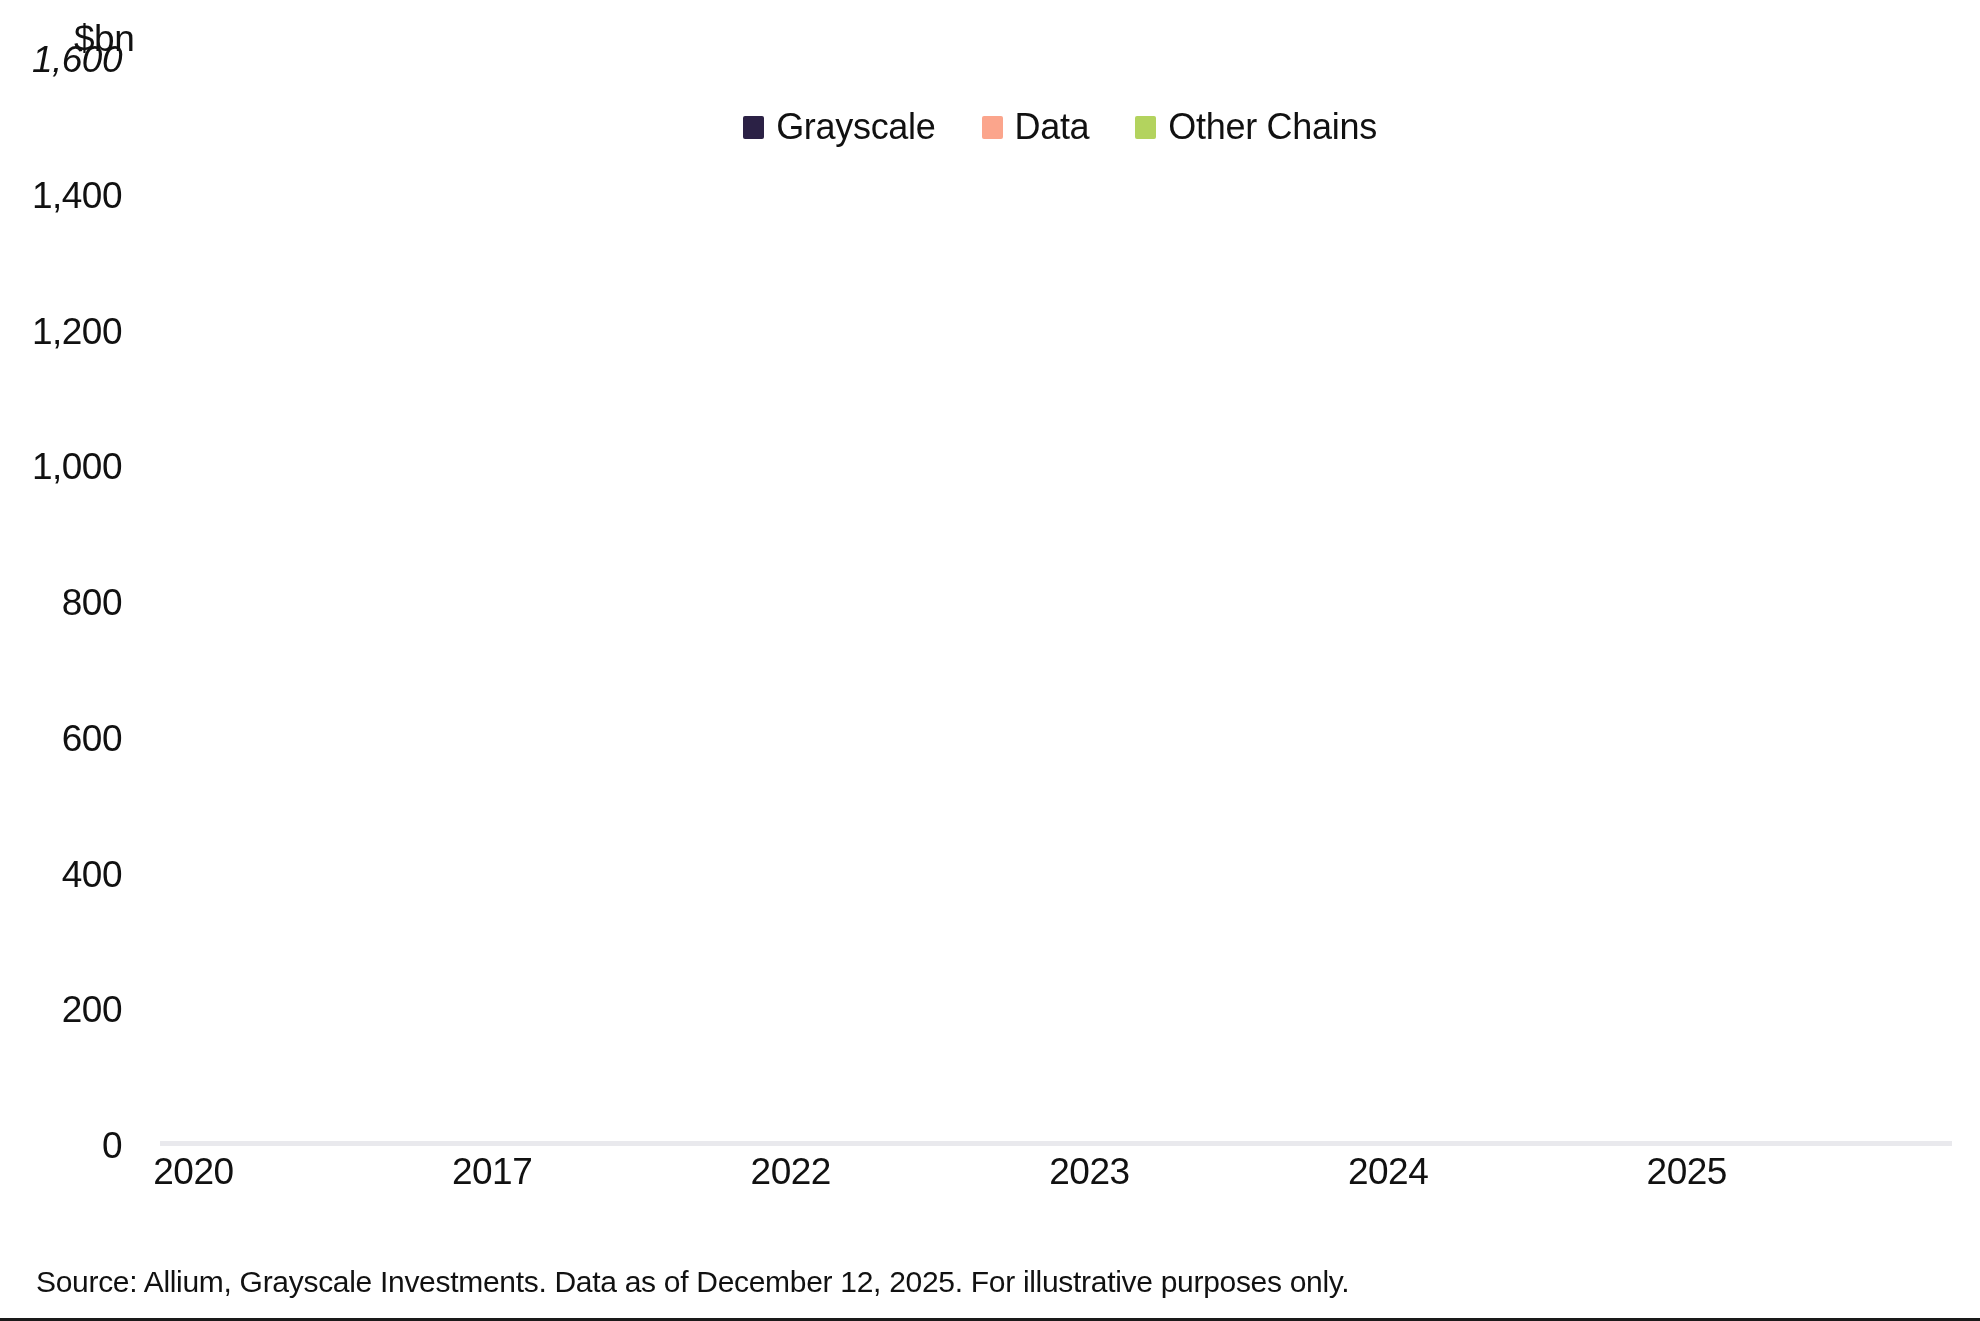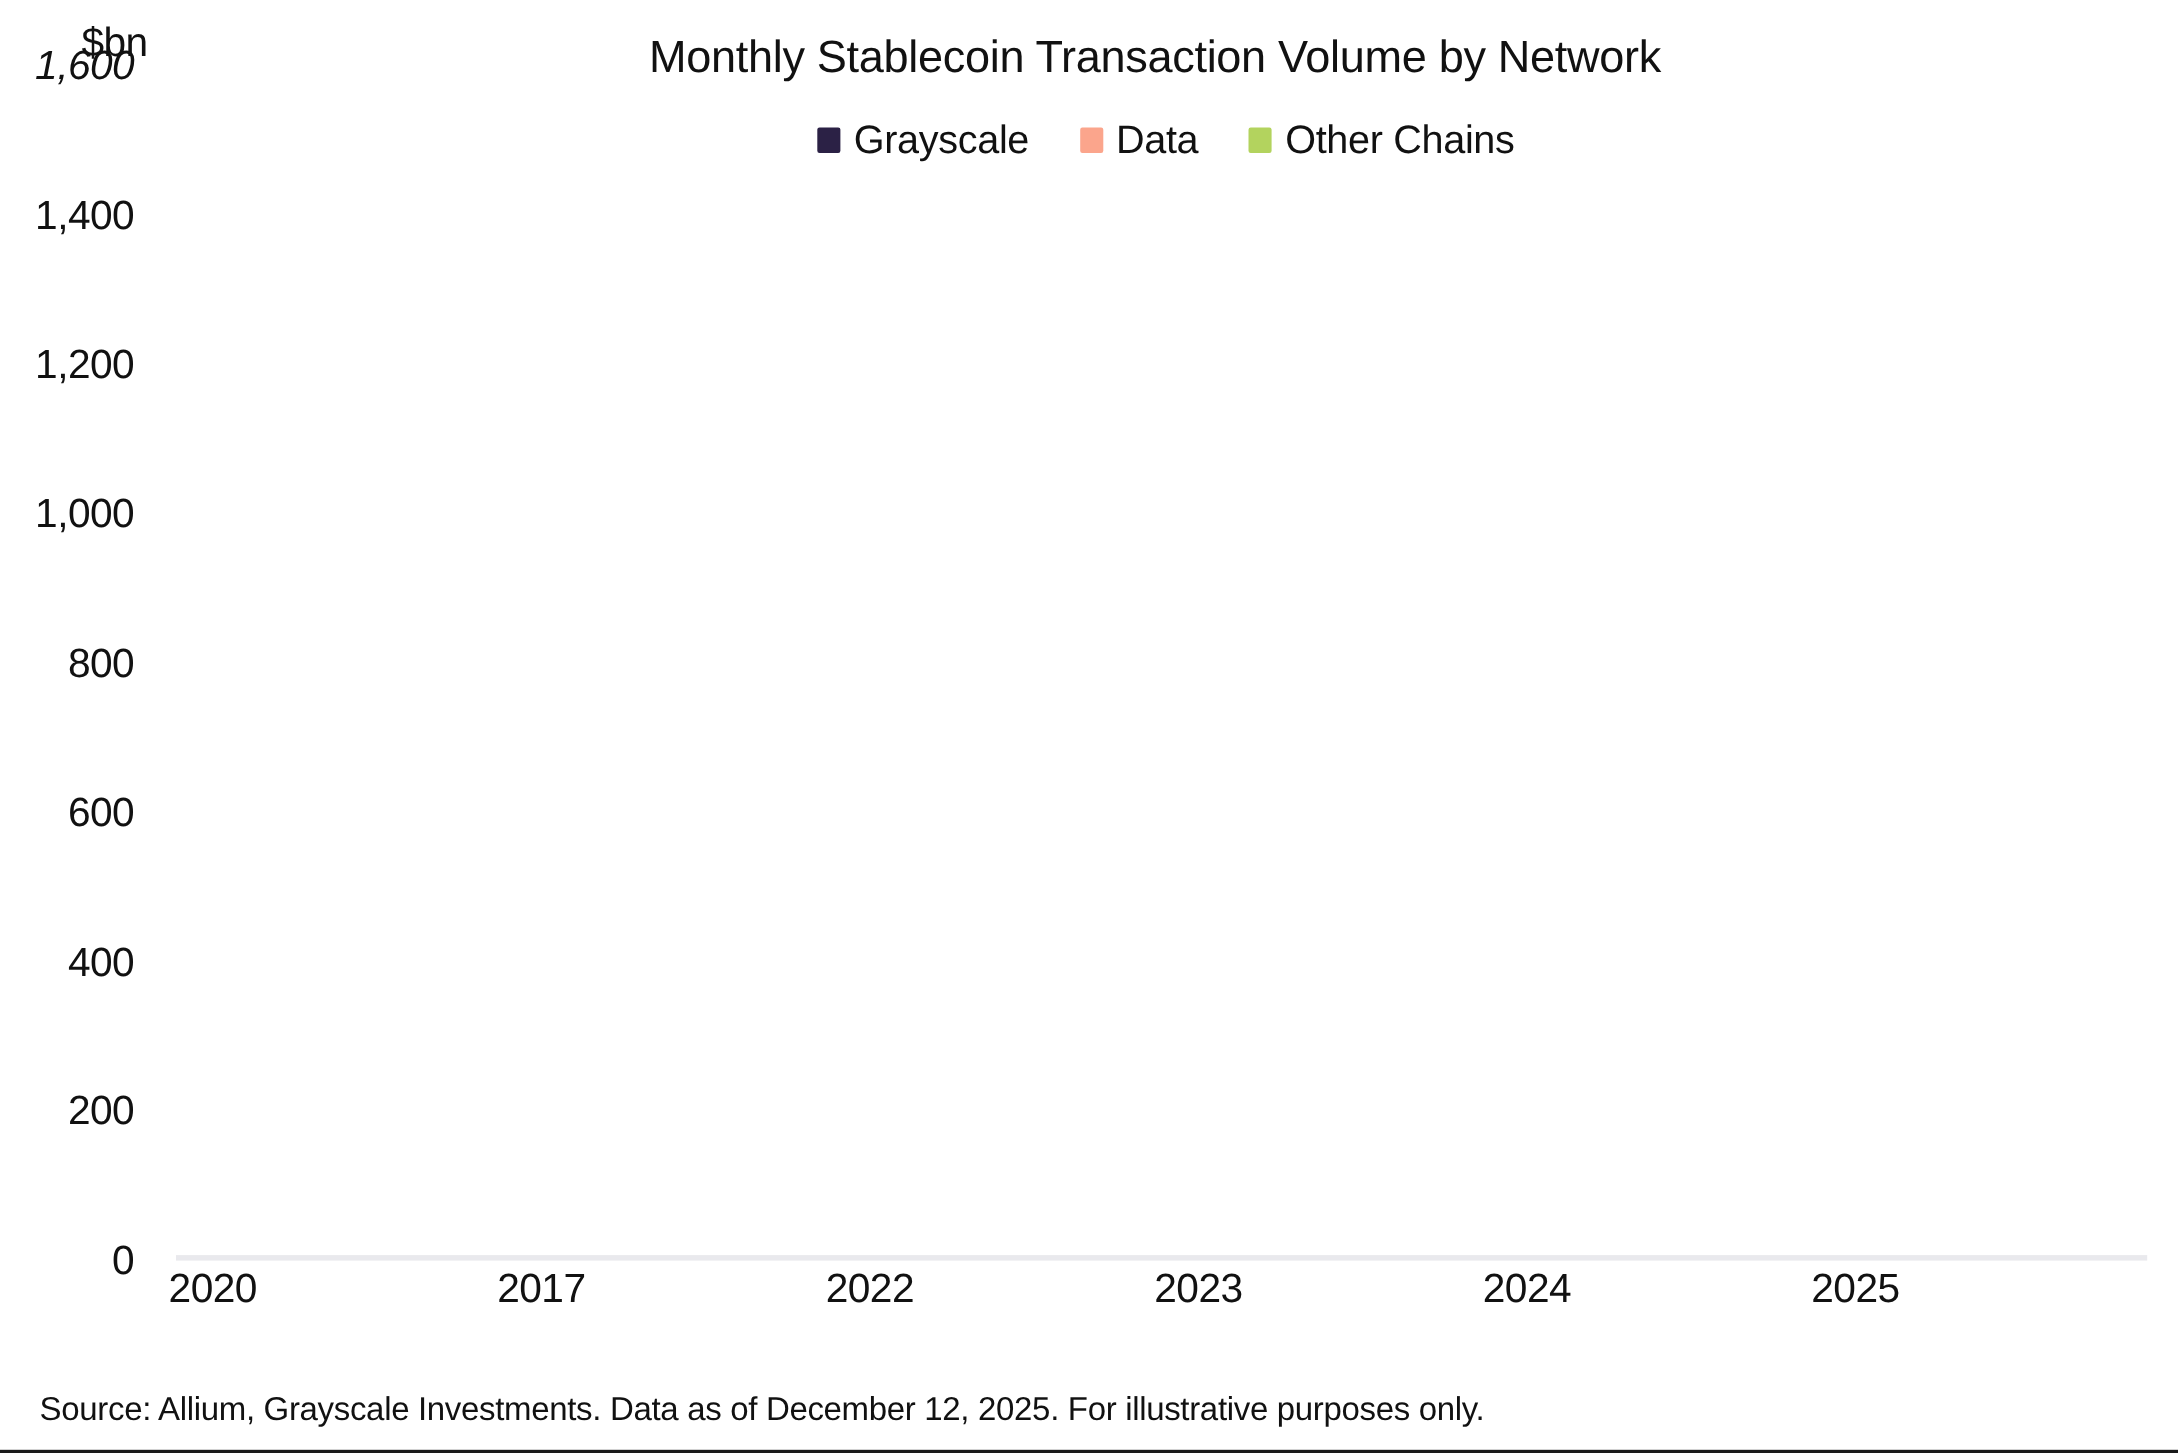--- a/index.html
+++ b/index.html
@@ -82,21 +82,20 @@
     font-size:30px;letter-spacing:-0.3px;color:#111;
   }
 </style>
 </head>
 <body>
 
 <div id="chart-root">
 
   <div class="unit-label">$bn</div>
 
-  <div class="chart-title">Monthly Stablecoin Transaction Volume by Network</div>
 
   <div class="legend" id="legend">
       <div class="legend-item">
         <span class="legend-swatch" style="background: rgb(43, 33, 69);"></span>
         <span class="legend-text">Grayscale</span>
       </div>
       <div class="legend-item">
         <span class="legend-swatch" style="background: rgb(251, 165, 140);"></span>
         <span class="legend-text">Data</span>
       </div>

